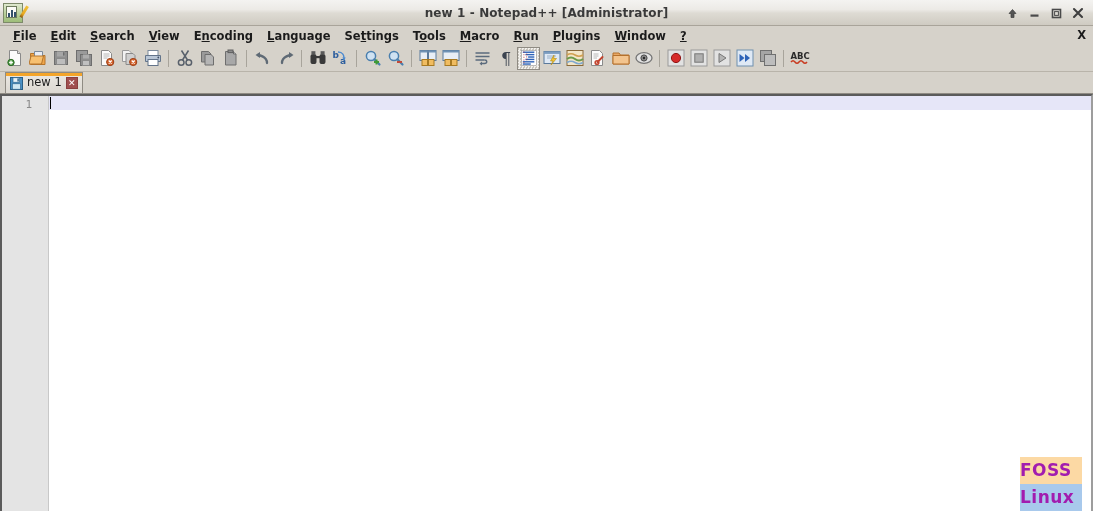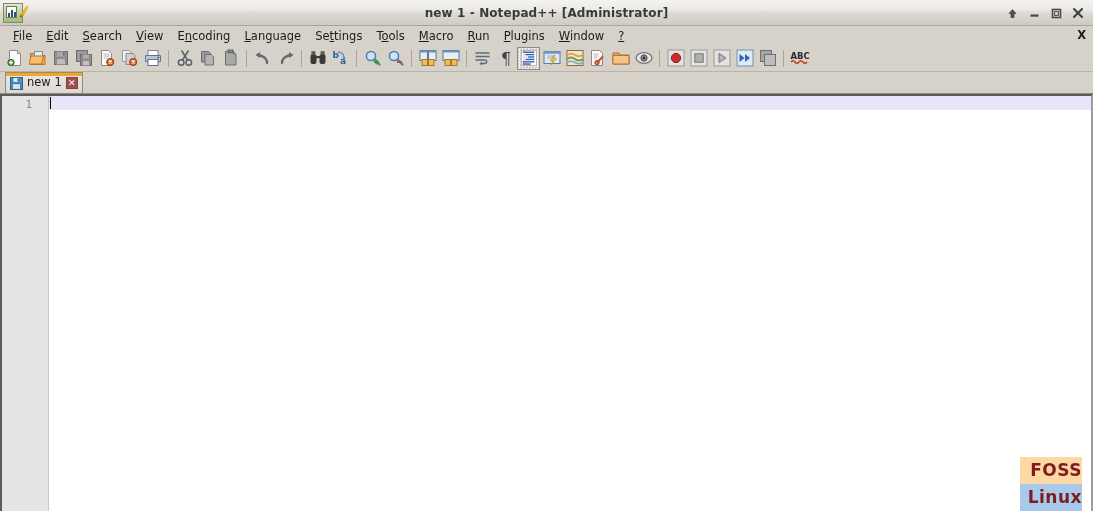--- a/index.html
+++ b/index.html
@@ -92,20 +92,21 @@
     padding-left: 6px;
     position: relative;
   }
   .menuitem {
     font-size: 11.5px;
     color: #1b1b1b;
     padding: 1px 7px 1px 7px;
     line-height: 14px;
     white-space: nowrap;
     cursor: default;
+    font-weight: bold;
   }
   .menuitem u { text-decoration: underline; }
   .menu-close-x {
     position: absolute;
     right: 7px; top: 2px;
     font-size: 11.5px;
     font-weight: bold;
     color: #1b1b1b;
   }
 
@@ -216,23 +217,23 @@
   }
 
   
   .watermark {
     position: absolute;
     right: 9px; bottom: 0px;
     width: 62px;
     font-family: "DejaVu Sans", "Liberation Sans", sans-serif;
     font-weight: bold;
     font-size: 17px;
-    color: #7f1d1d;
+    color: #a21caf;
     line-height: 27px;
-    text-align: right;
+    text-align: left;
     z-index: 5;
     user-select: none;
   }
   .wm-top { background: #fcd9a4; letter-spacing: 0.5px;}
   .wm-bot { background: #a8c9ec; letter-spacing: 0.5px;}
 </style>
 </head>
 <body>
 
 <div id="app">

